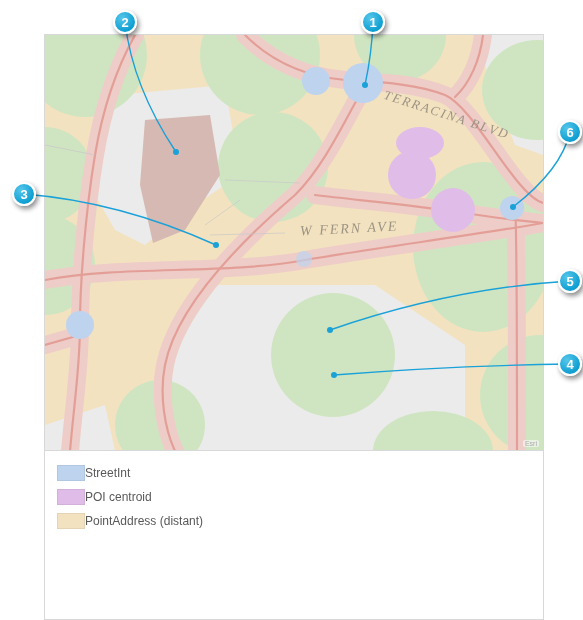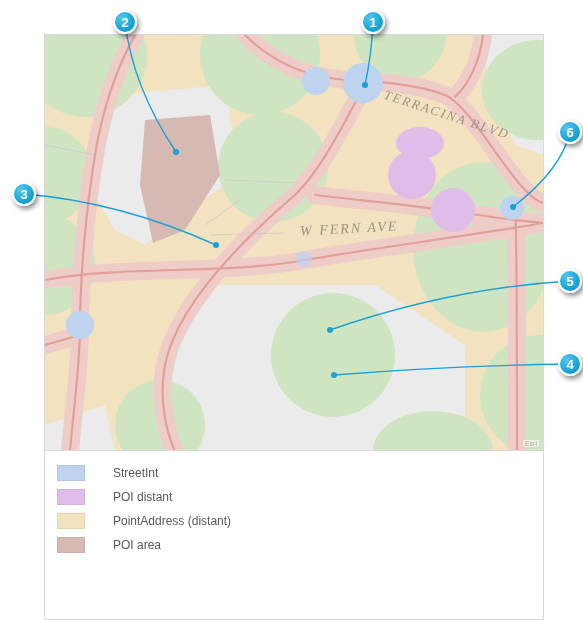--- a/index.html
+++ b/index.html
@@ -28,21 +28,21 @@
       overflow: hidden;
       border-bottom: 1px solid #d8d8d8;
     }
     .legend {
       padding: 10px 12px;
     }
     .legend-row {
       display: flex;
       align-items: center;
       height: 24px;
-      gap: 28px;
+      gap: 0;
     }
     .swatch {
       width: 28px;
       height: 16px;
       border: 1px solid rgba(0,0,0,0.06);
       flex: 0 0 28px;
     }
     .legend-label {
       font-size: 12px;
       color: #595959;
@@ -169,29 +169,25 @@
     <div class="attrib">Esri</div>
   </div>
 
   <div class="legend">
     <div class="legend-row">
       <span class="swatch" style="background:#bdd3ee"></span>
       <span class="legend-label">StreetInt</span>
     </div>
     <div class="legend-row">
       <span class="swatch" style="background:#e0bce9"></span>
-      <span class="legend-label">POI distant</span>
+      <span class="legend-label">POI centroid</span>
     </div>
     <div class="legend-row">
       <span class="swatch" style="background:#f3e2bf"></span>
       <span class="legend-label">PointAddress (distant)</span>
-    </div>
-    <div class="legend-row">
-      <span class="swatch" style="background:#d5b9b2"></span>
-      <span class="legend-label">POI area</span>
     </div>
   </div>
 </div>
 
 <svg style="position:absolute; left:0; top:0; width:583px; height:620px; pointer-events:none;">
   <g id="leaders">
       <path d="M373,22 Q371.8,53.5 365,85" class="leader"></path>
       <circle cx="365" cy="85" r="3" class="leader-dot"></circle>
       <path d="M125,22 Q132.65,87 176,152" class="leader"></path>
       <circle cx="176" cy="152" r="3" class="leader-dot"></circle>

